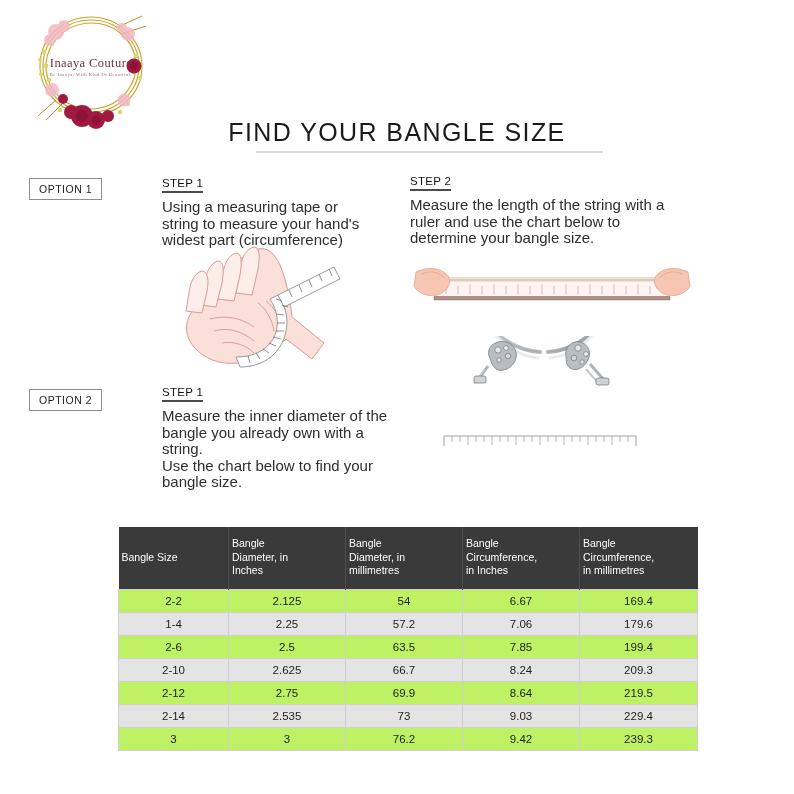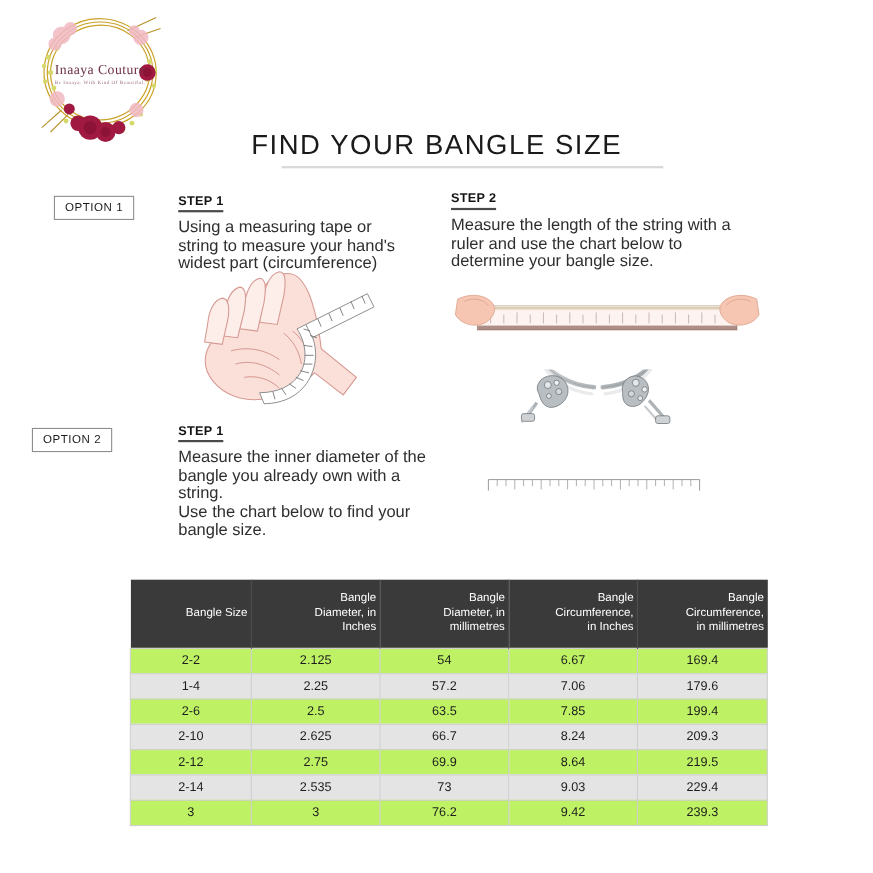--- a/index.html
+++ b/index.html
@@ -71,28 +71,28 @@
   .option-box {
     position: absolute;
     border: 1px solid #8e8e8e;
     background: #fff;
     font-size: 10.5px;
     letter-spacing: .5px;
     color: #1c1c1c;
     padding: 4px 9px;
     white-space: nowrap;
   }
-  #option-1-box { left: 29px; top: 178px; margin-left: 20px; }
+  #option-1-box { left: 29px; top: 178px; }
   #option-2-box { left: 29px; top: 389px; }
 
   
   .step-head {
     position: absolute;
     font-size: 11.5px;
-    font-weight: 700;
+    font-weight: 400;
     letter-spacing: .3px;
     color: #141414;
     white-space: nowrap;
   }
   .step-head::after {
     content: "";
     position: absolute;
     left: 0; bottom: -4px;
     width: 100%;
     height: 1.6px;
@@ -138,21 +138,21 @@
     border-collapse: collapse;
     table-layout: fixed;
   }
   .size-table th {
     background: #3a3a3a;
     color: #ffffff;
     font-size: 10.5px;
     font-weight: 400;
     line-height: 13.5px;
     padding: 10px 3px 11px;
-    text-align: right;
+    text-align: left;
     vertical-align: middle;
     border-right: 1px solid #4e4e4e;
     margin-left: 12px;
   }
   .size-table th:last-child { border-right: none; }
   .size-table td {
     font-size: 11.5px;
     color: #1d1d1d;
     text-align: center;
     padding: 5px 2px;

